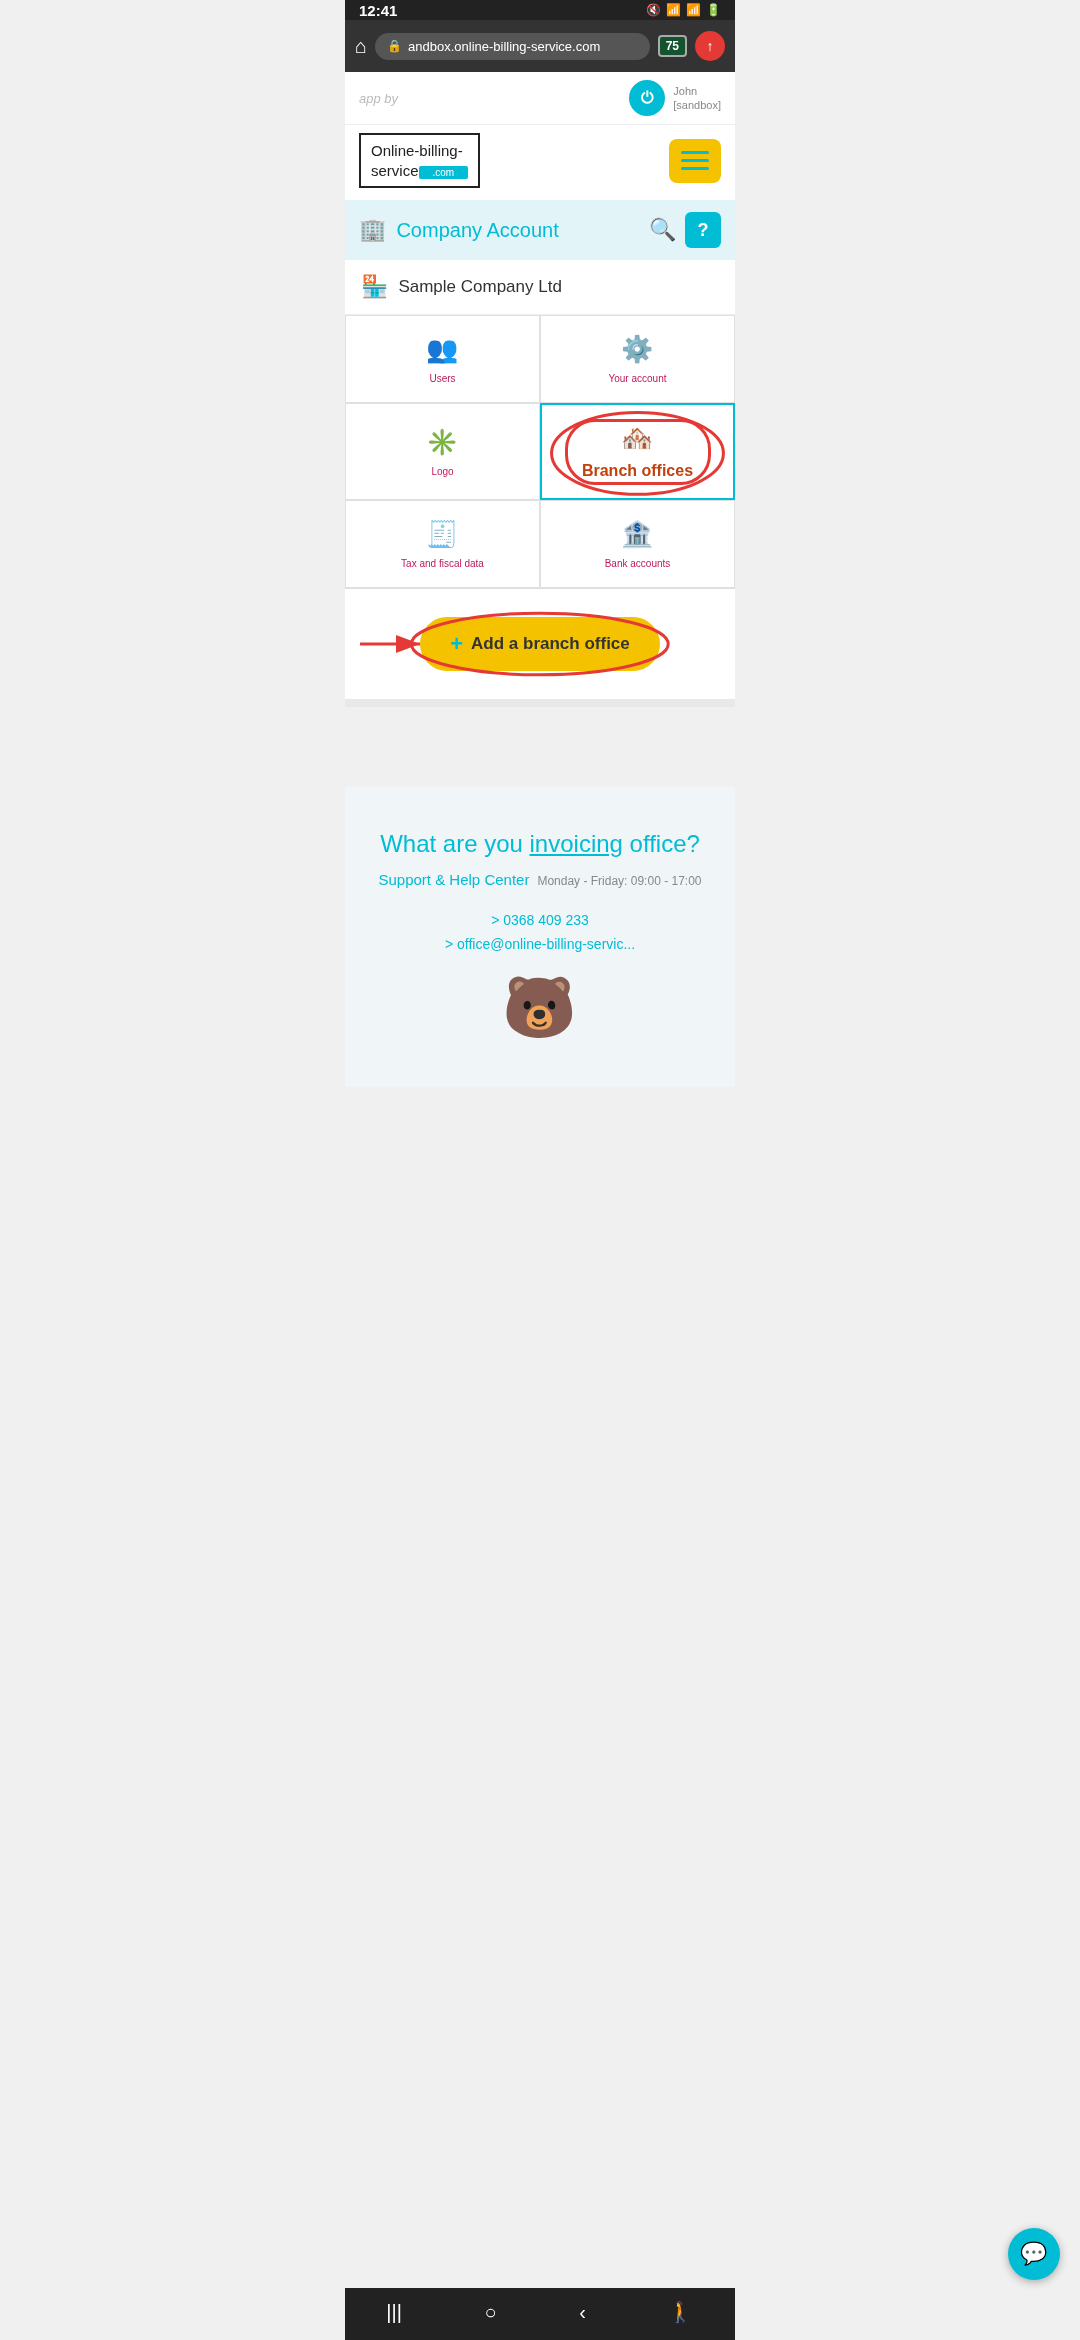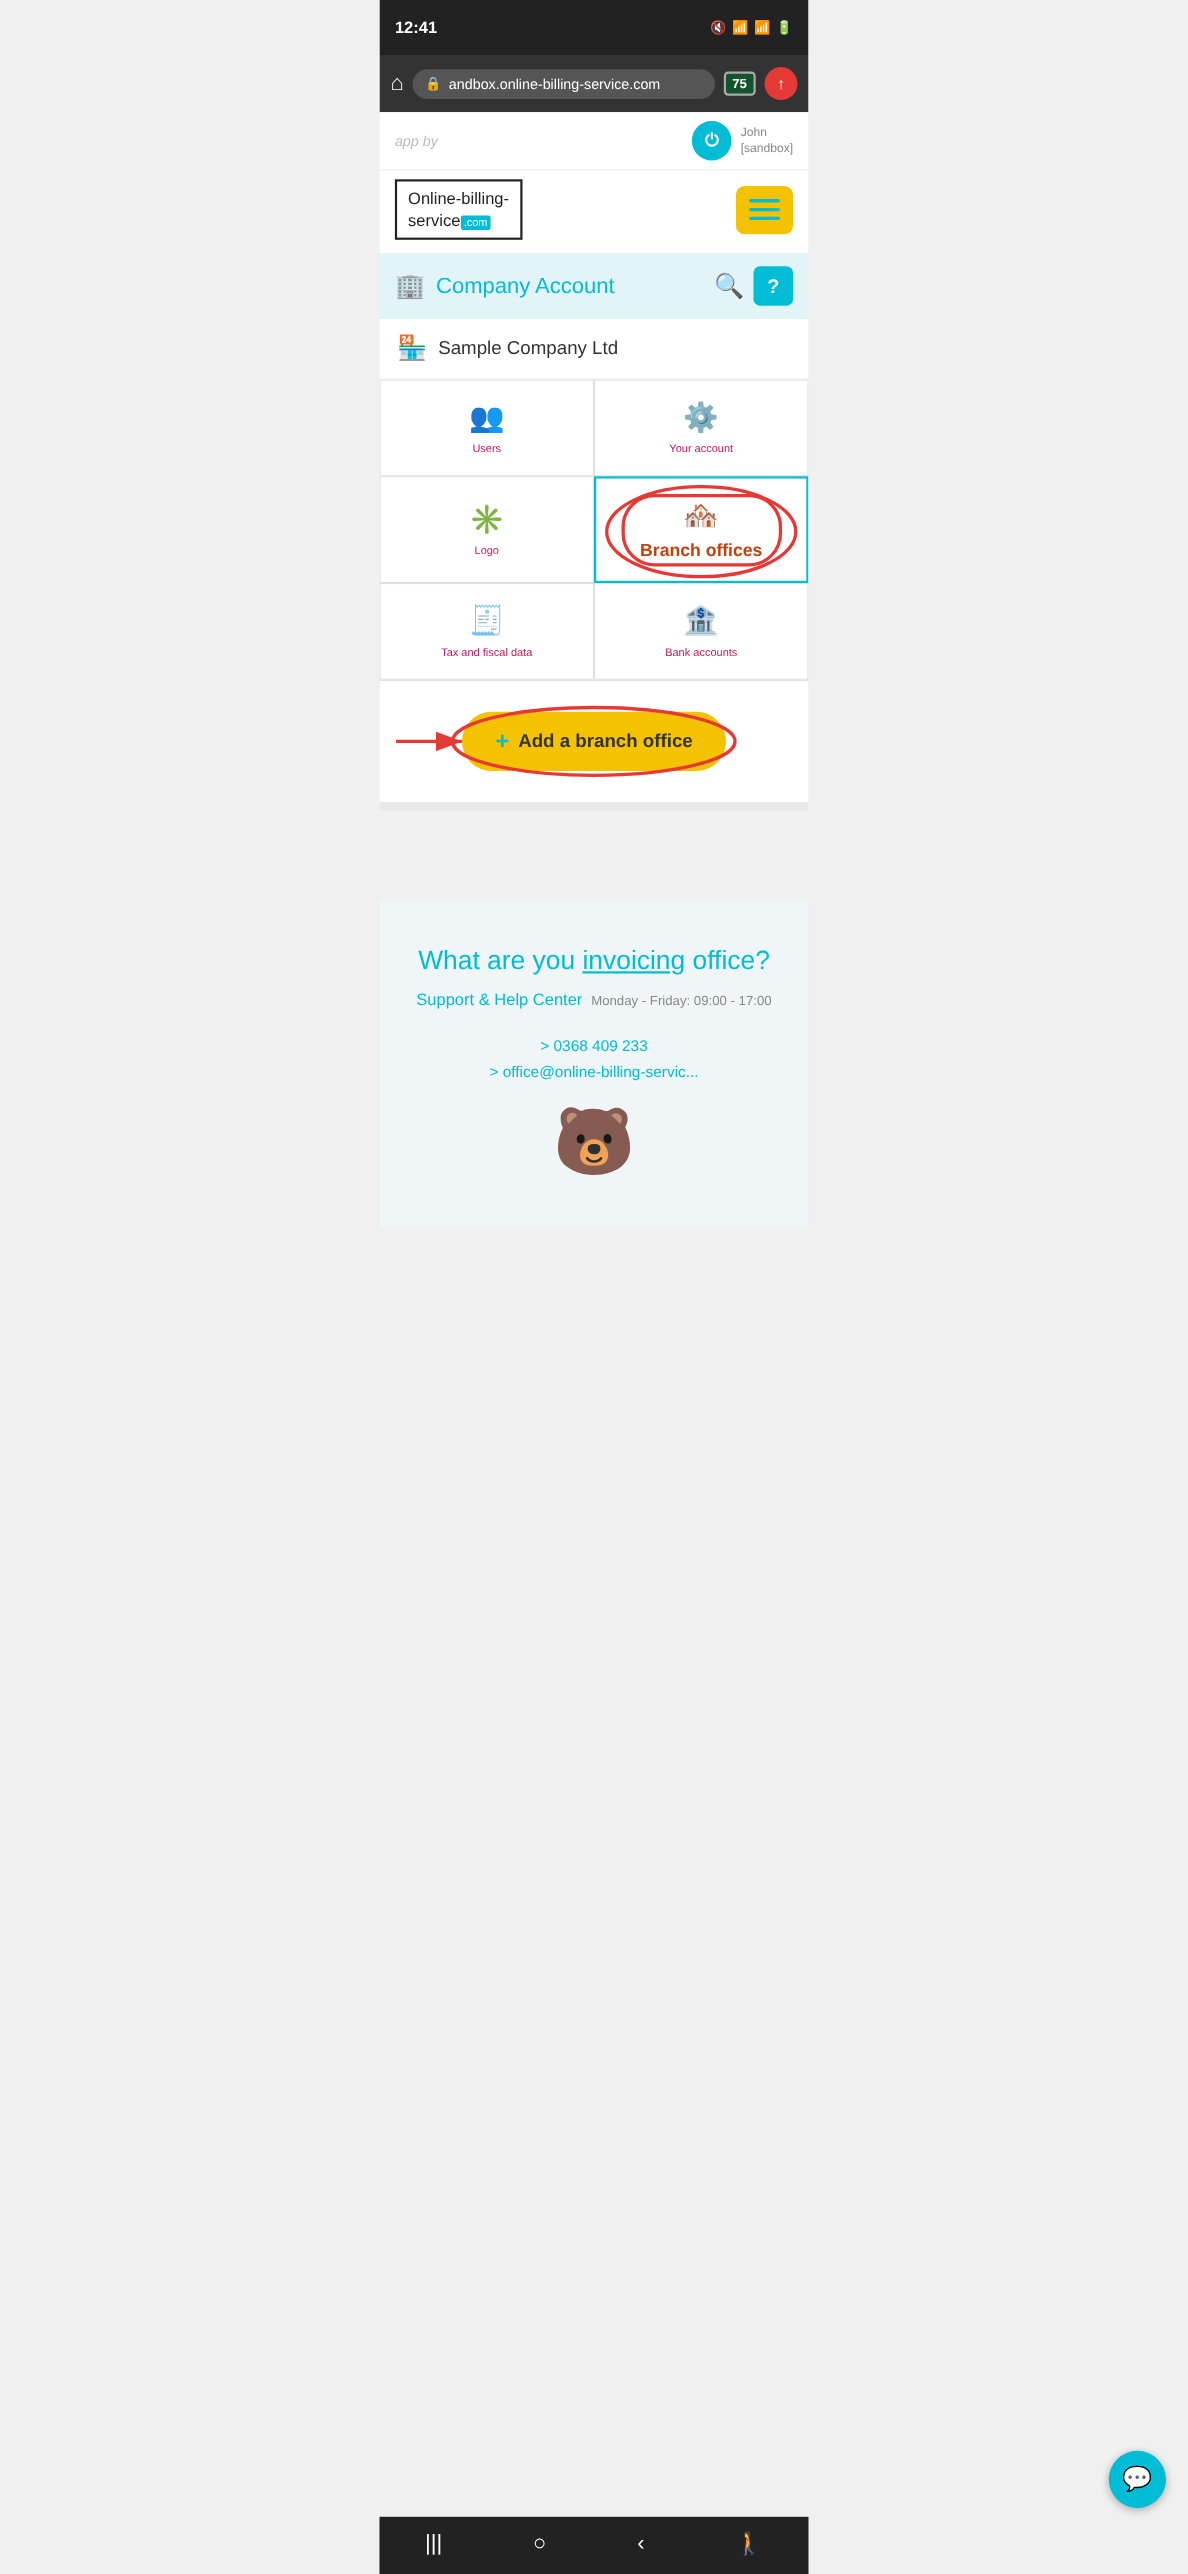--- a/index.html
+++ b/index.html
@@ -13,21 +13,21 @@
     }
 
     
     .status-bar {
       background: #222;
       color: white;
       display: flex;
       justify-content: space-between;
       align-items: center;
       padding: 6px 14px;
-      height: 50px;
+      height: 20px;
     }
     .status-time {
       font-size: 15px;
       font-weight: bold;
     }
     .status-icons {
       display: flex;
       align-items: center;
       gap: 5px;
       font-size: 12px;
@@ -142,21 +142,21 @@
       font-size: 15px;
       font-weight: normal;
       color: #222;
       line-height: 1.3;
       max-width: 160px;
     }
     .logo-box .com {
       background: #00bcd4;
       color: white;
       font-size: 10px;
-      padding: 1px 3px;
+      padding: 1px 14px;
       border-radius: 2px;
     }
     .menu-btn {
       background: #f5c200;
       border-radius: 8px;
       width: 52px;
       height: 44px;
       display: flex;
       flex-direction: column;
       justify-content: center;

